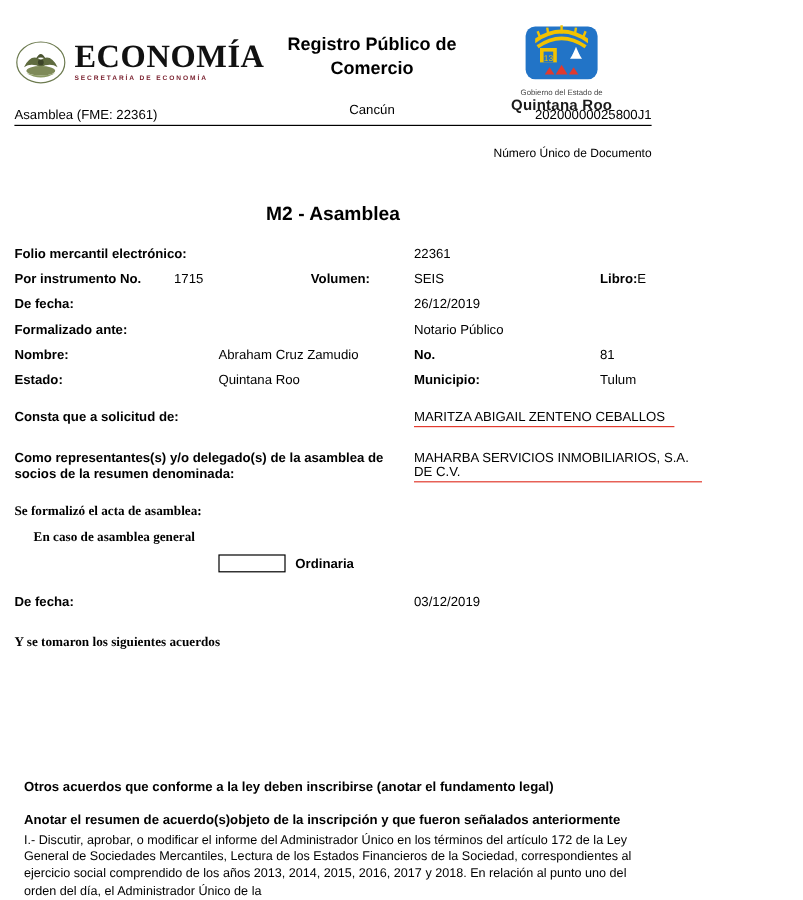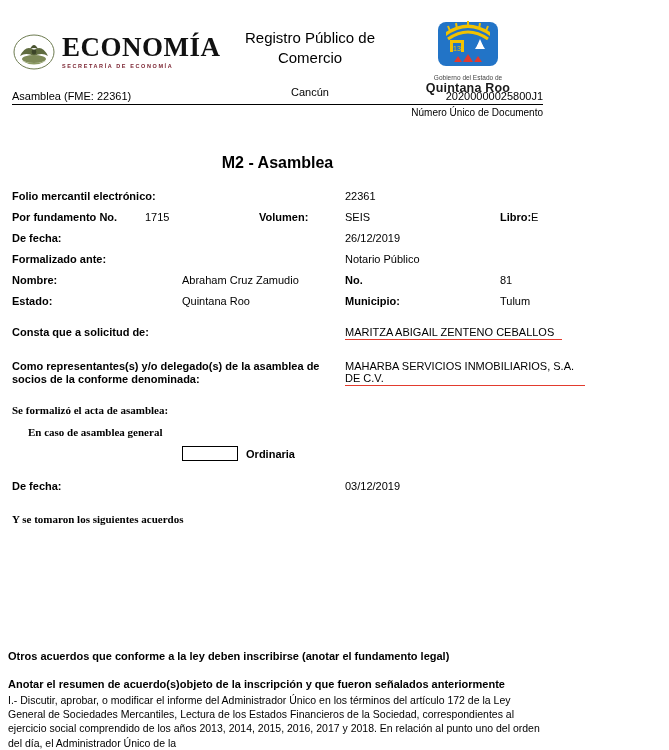--- a/index.html
+++ b/index.html
@@ -62,21 +62,21 @@
     color: #7a2230;
     margin-top: 3px;
     font-weight: bold;
   }
   .header-center {
     flex: 1;
     text-align: center;
     padding-top: 10px;
   }
   .header-title {
-    font-weight: normal;
+    font-weight: bold;
     font-size: 15px;
     line-height: 1.35;
   }
   .header-city {
     margin-top: 17px;
     font-size: 11px;
   }
   .header-right {
     width: 150px;
     text-align: center;
@@ -106,21 +106,21 @@
     align-items: center;
     border-bottom: 1px solid #000;
     padding-bottom: 2px;
     margin-top: 4px;
     font-size: 11px;
   }
   .idbar-right { font-size: 11px; }
   .idbar-caption {
     text-align: right;
     font-size: 10px;
-    margin-top: 2px;
+    margin-top: 18px;
   }
 
   
   .doc-title {
     text-align: center;
     font-weight: bold;
     font-size: 16px;
     margin-top: 36px;
     margin-bottom: 18px;
   }
@@ -173,21 +173,21 @@
   .section-note {
     font-weight: bold;
     font-size: 11px;
     margin-top: 10px;
     font-family: Liberation Serif, serif;
   }
 
   
   .bottom {
     position: absolute;
-    left: 8px;
+    left: 20px;
     right: 12px;
     top: 650px;
   }
   .b-head {
     font-weight: bold;
     font-size: 11px;
   }
   .b-sub {
     font-size: 11px;
     margin-top: 3px;
@@ -267,21 +267,21 @@
   <div class="doc-title">M2 - Asamblea</div>
 
   <div class="form">
 
     <div class="row">
       <span class="lbl c-a">Folio mercantil electrónico:</span>
       <span class="val c-d">22361</span>
     </div>
 
     <div class="row">
-      <span class="lbl c-a">Por fundamento No.</span>
+      <span class="lbl c-a">Por instrumento No.</span>
       <span class="val" style="position:absolute; left:133px; top:0;">1715</span>
       <span class="lbl" style="position:absolute; left:247px; top:0;">Volumen:</span>
       <span class="val c-d">SEIS</span>
       <span class="lbl c-e">Libro:</span>
       <span class="val" style="position:absolute; left:519px; top:0;">E</span>
     </div>
 
     <div class="row">
       <span class="lbl c-a">De fecha:</span>
       <span class="val c-d">26/12/2019</span>
@@ -306,21 +306,21 @@
       <span class="val c-e">Tulum</span>
     </div>
 
     <div class="row" style="margin-top:12px; min-height:22px;">
       <span class="lbl c-a">Consta que a solicitud de:</span>
       <span class="val underlined" style="left:333px; top:0; width:217px;">MARITZA ABIGAIL ZENTENO CEBALLOS</span>
     </div>
 
     <div class="row" style="margin-top:12px; min-height:30px;">
       <span class="lbl c-a">Como representantes(s) y/o delegado(s) de la asamblea de</span>
-      <span class="lbl" style="position:absolute; left:0; top:13px;">socios de la conforme denominada:</span>
+      <span class="lbl" style="position:absolute; left:0; top:13px;">socios de la resumen denominada:</span>
       <span class="val underlined" style="left:333px; top:0; width:240px;">MAHARBA SERVICIOS INMOBILIARIOS, S.A. DE C.V.</span>
     </div>
 
     <div class="section-note" style="margin-top:14px;">Se formalizó el acta de asamblea:</div>
 
 
     <div class="section-note" style="padding-left:16px;">En caso de asamblea general</div>
 
     <div class="checkrow">
       <span style="position:absolute; left:170px; top:0;">

